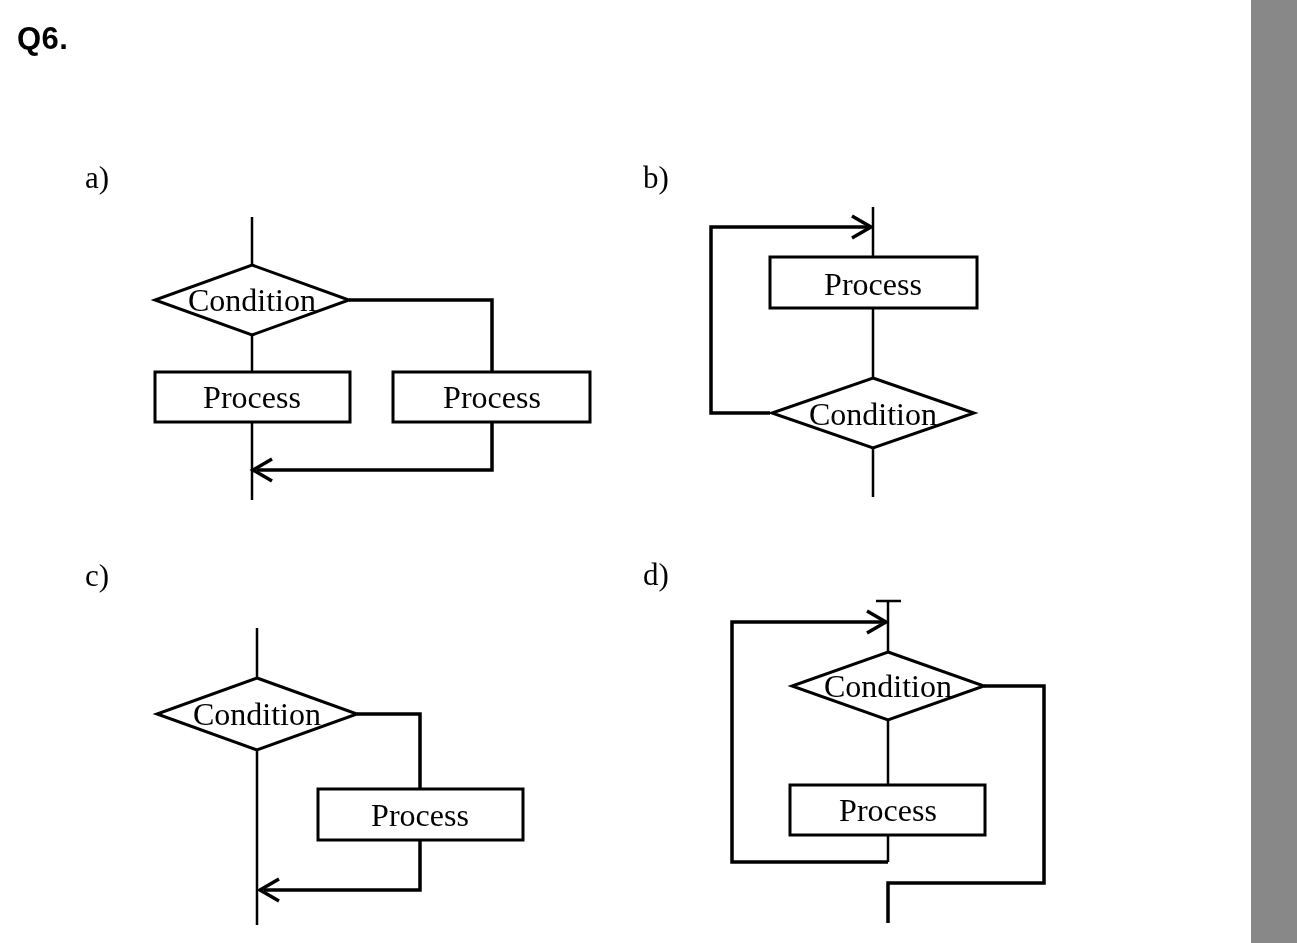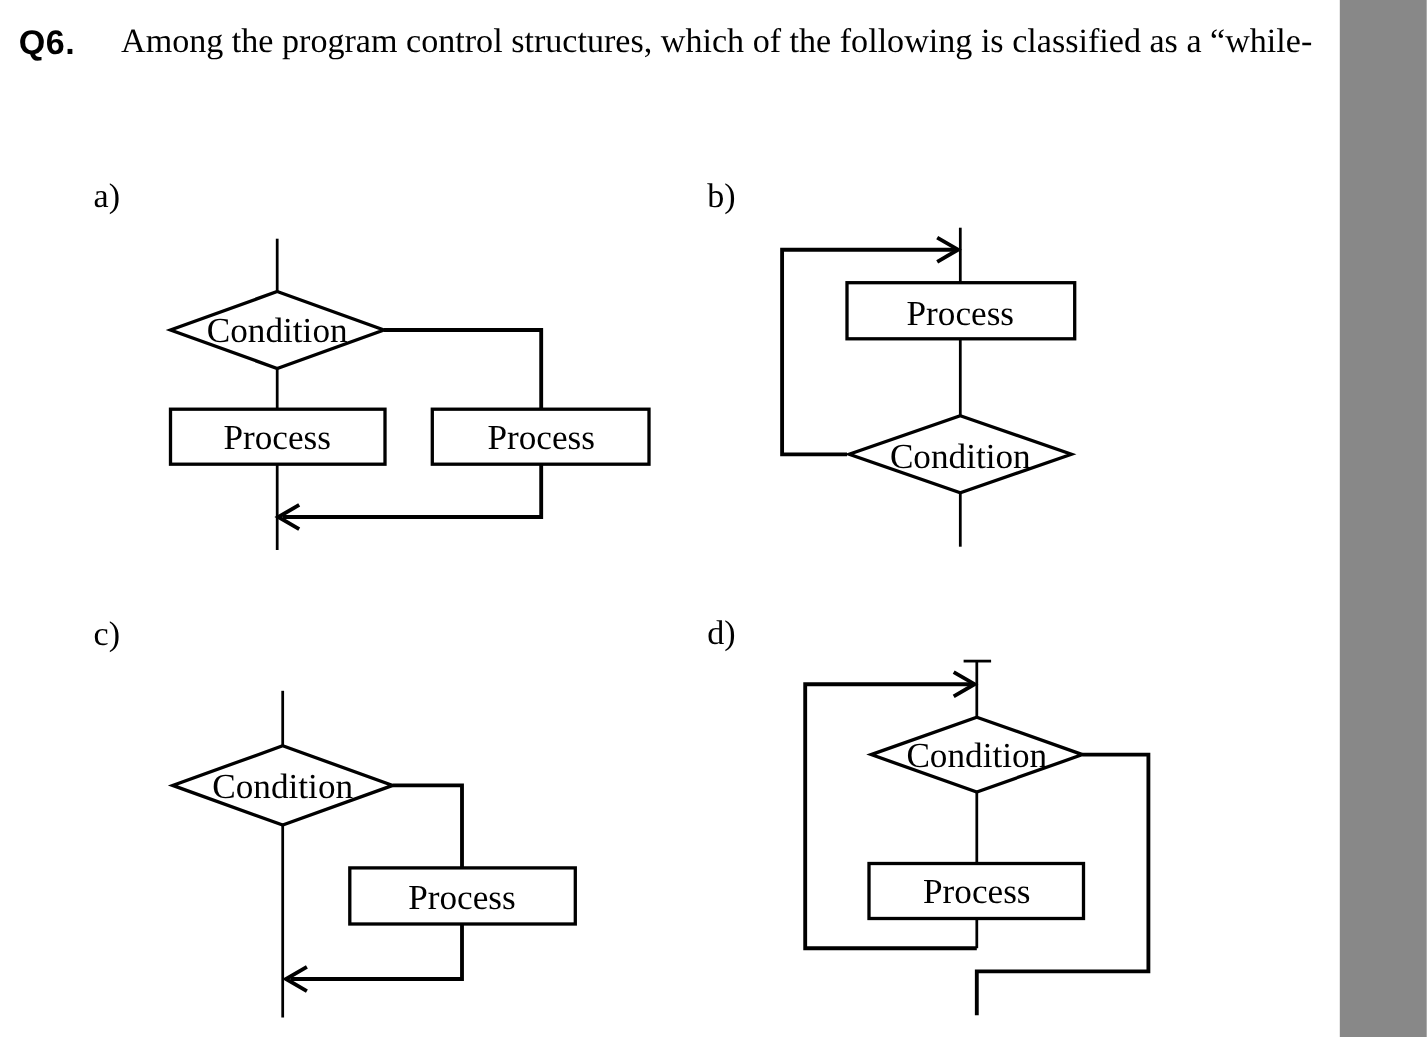--- a/index.html
+++ b/index.html
@@ -5,20 +5,21 @@
   html, body { margin: 0; padding: 0; }
   body { background: #888; }
   .page {
     position: relative;
     width: 1218px;
     height: 943px;
     background: var(--paper, #ffffff);
     color: var(--ink, #000000);
     overflow: hidden;
     font-family: "Liberation Serif", serif;
+    padding-left: 33px;
   }
   .q-num {
     position: absolute;
     left: 17px;
     top: 21px;
     font-family: "Liberation Sans", sans-serif;
     font-weight: bold;
     font-size: 31px;
     letter-spacing: 0.5px;
     white-space: nowrap;
@@ -64,21 +65,20 @@
     font-size: 31px;
     fill: var(--ink, #000000);
   }
 </style>
 </head>
 <body>
 
 <div class="page">
 
   <div class="q-num">Q6.</div>
-  <div class="q-line l1">Among the program control structures, which of the following is classified as a “while-</div>
 
   <svg class="flowcharts" width="1297" height="943" viewBox="0 0 1297 943">
 
     <g>
       <text class="opt-label" x="85" y="188">a)</text>
 
       <path class="ln" d="M252,217 V265"></path>
       <path class="ln" d="M252,335 V372"></path>
       <path class="ln-thick" d="M349,300 H492 V372"></path>
       <path class="ln" d="M252,422 V500"></path>

